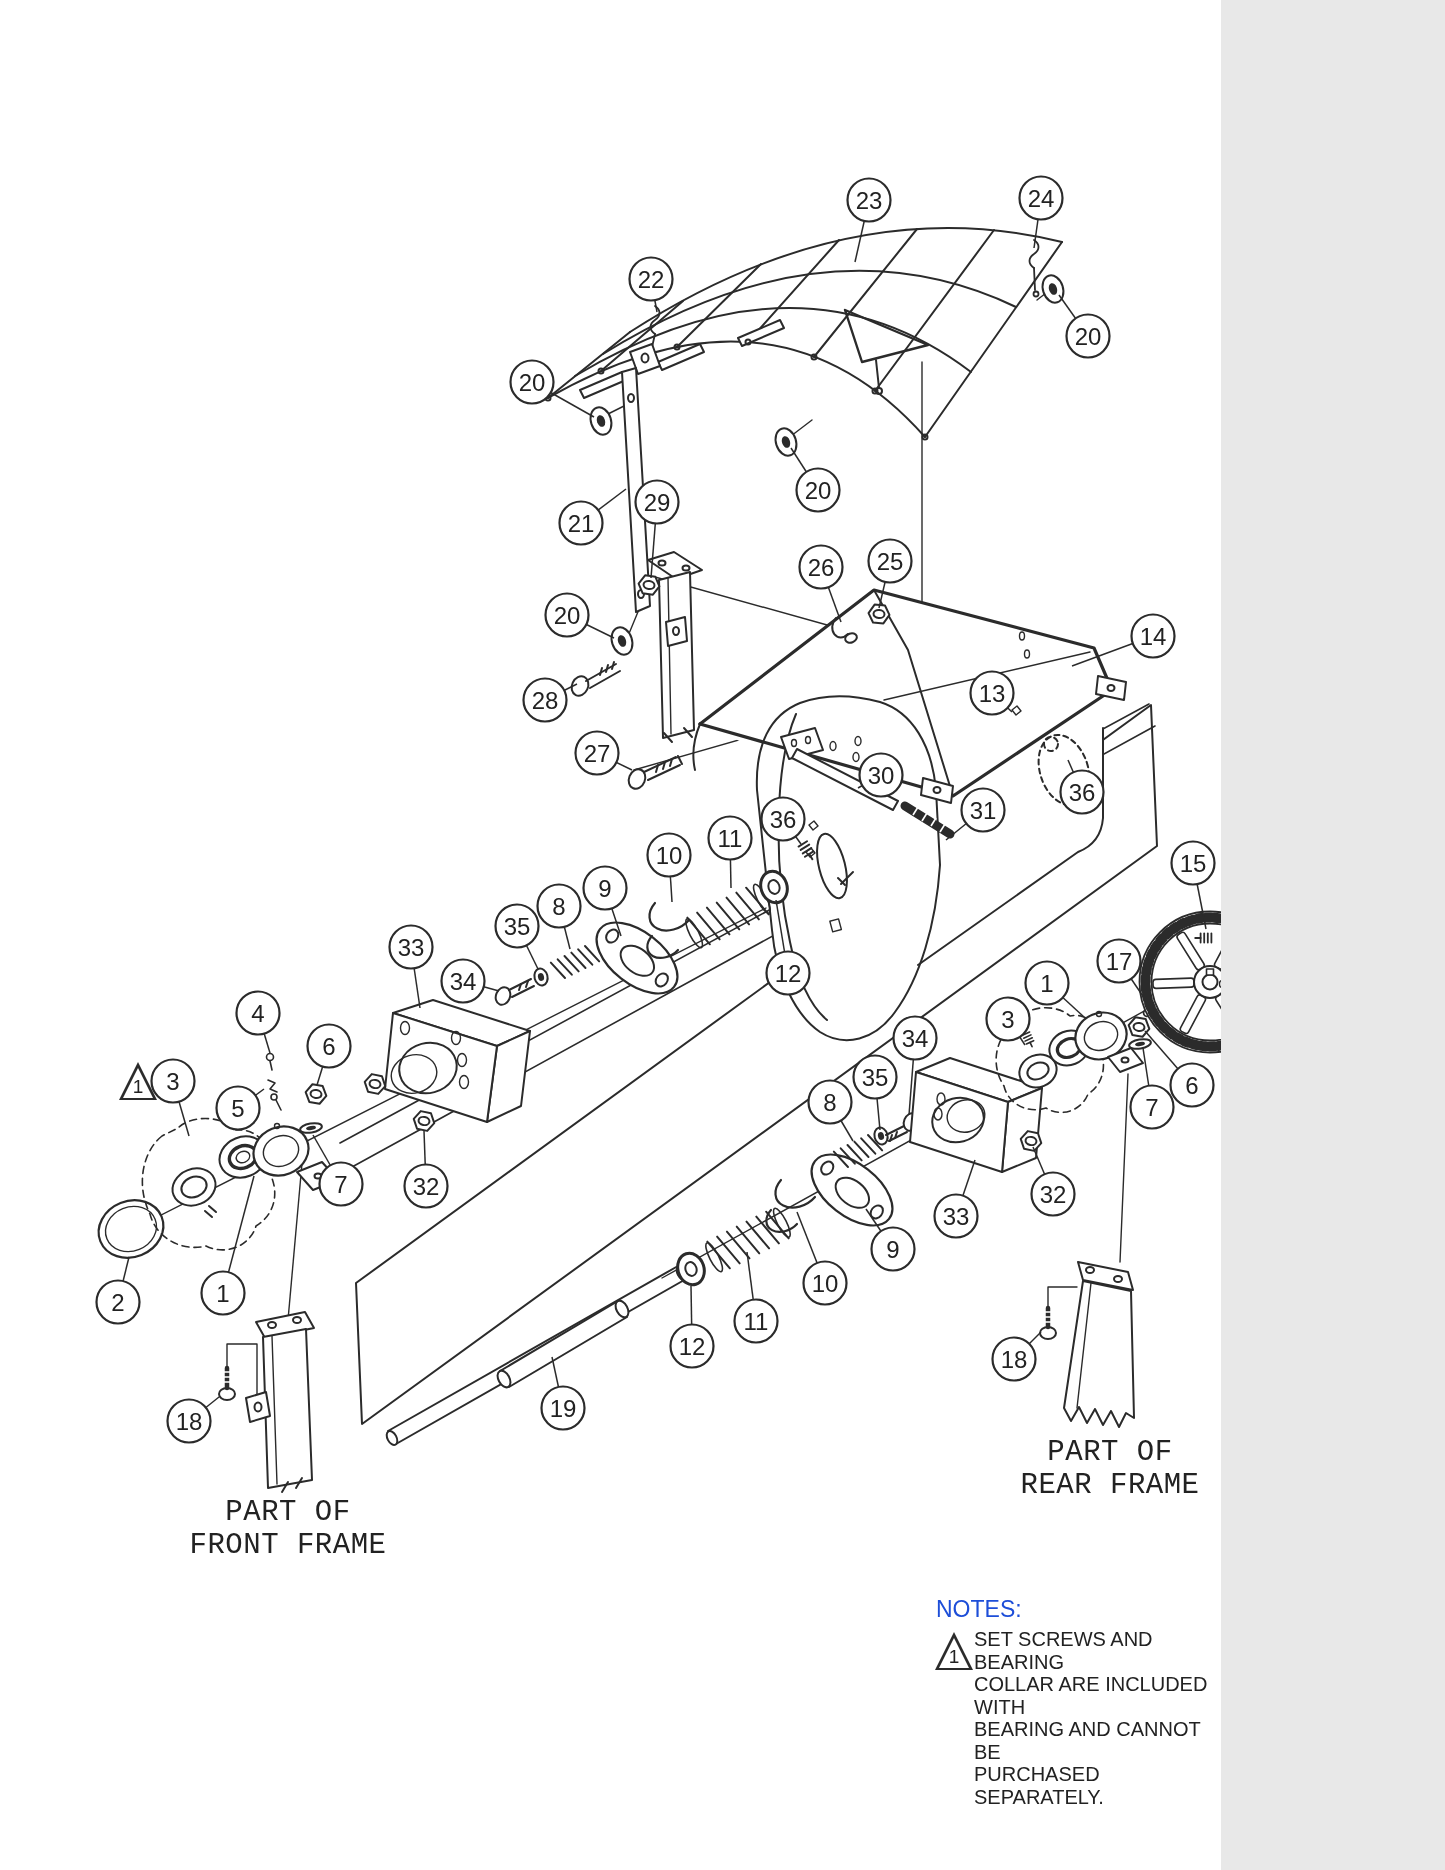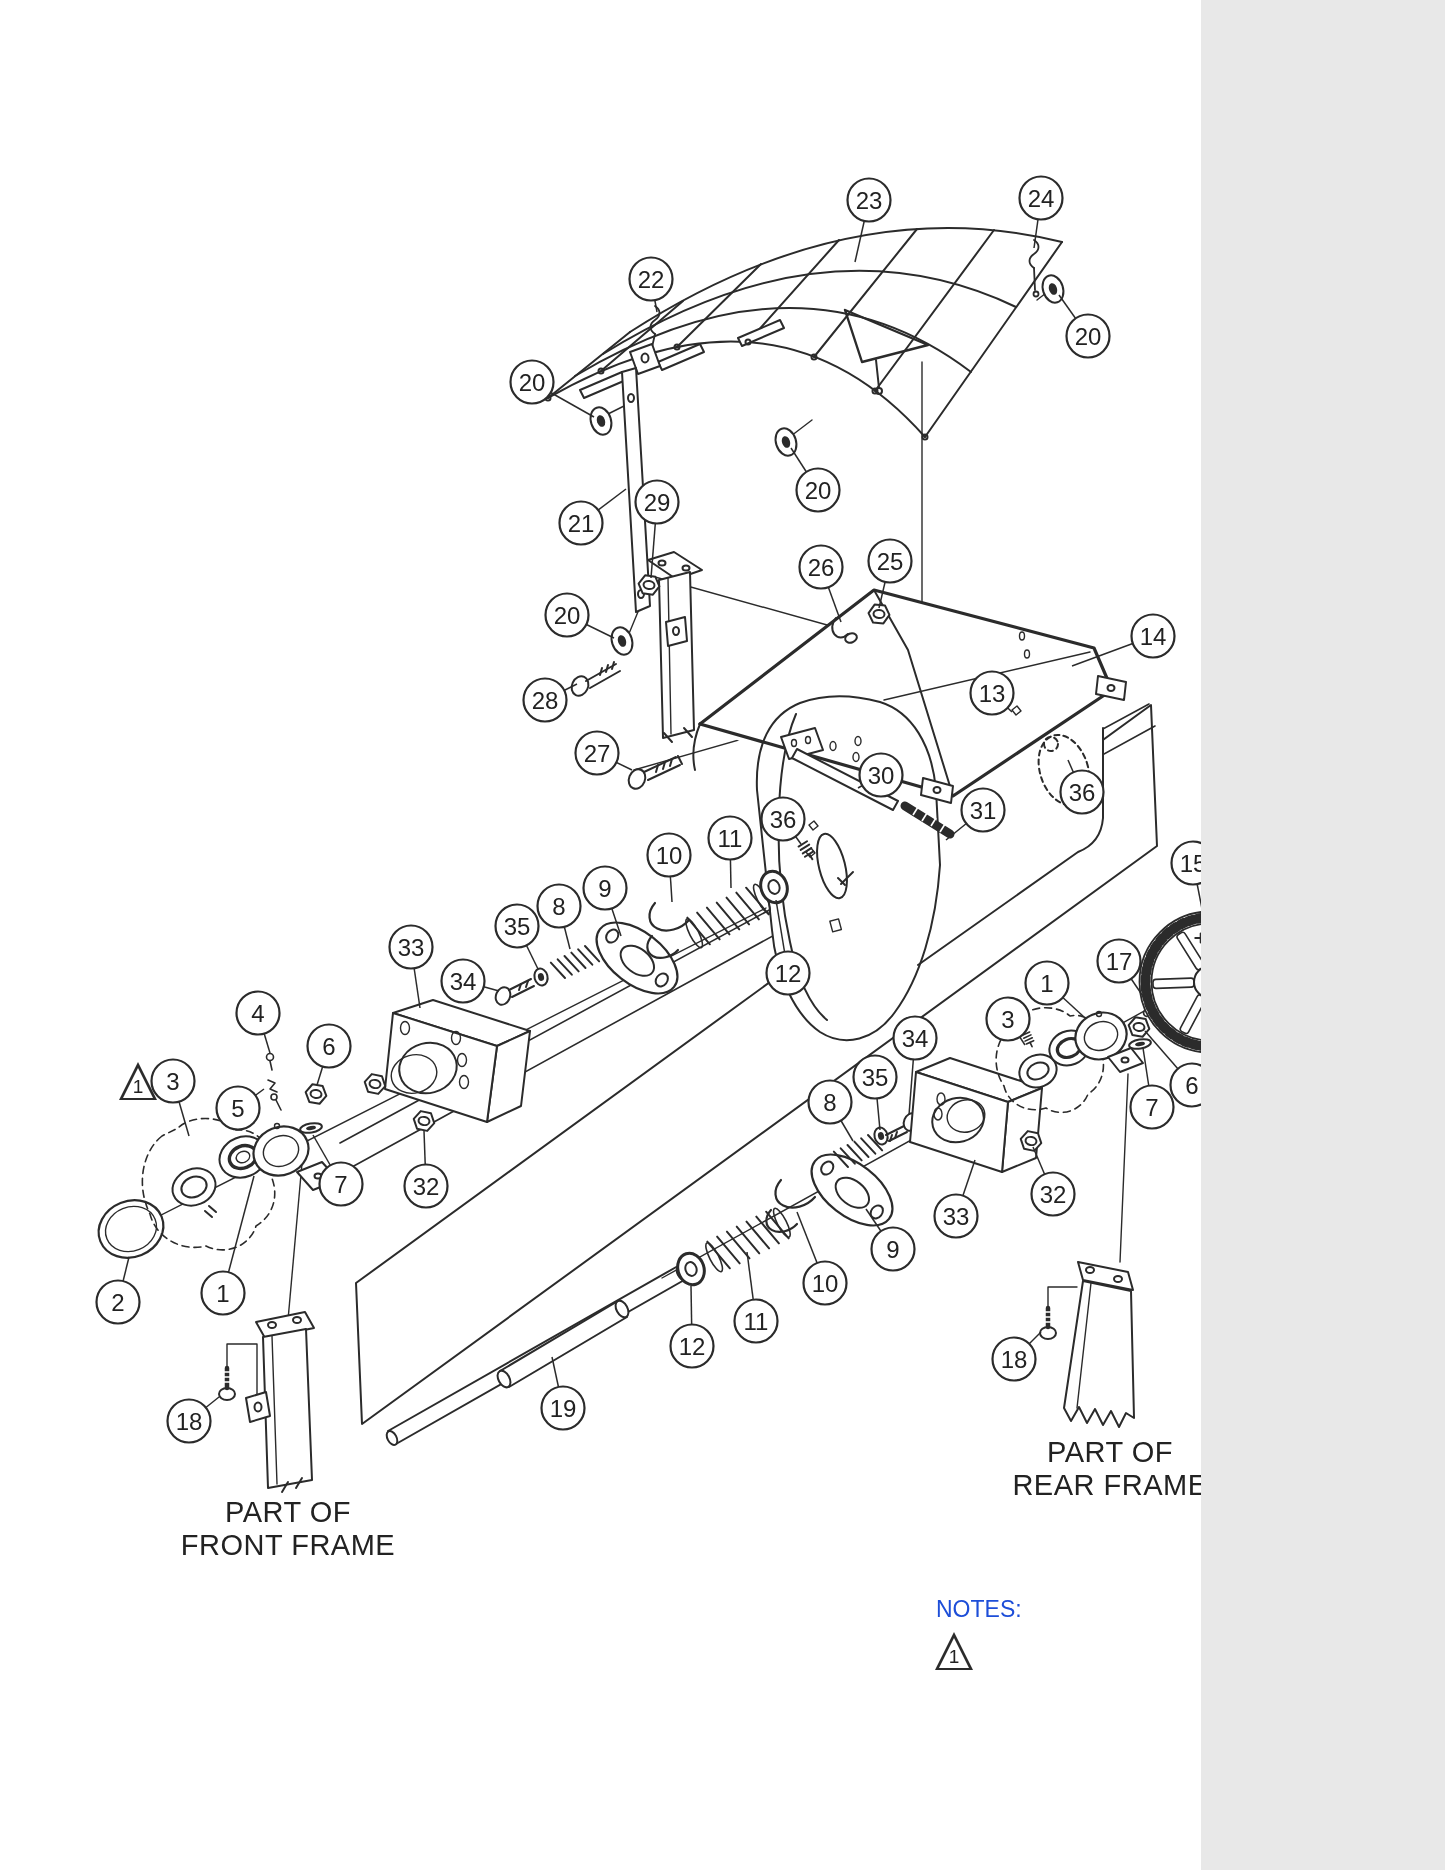--- a/index.html
+++ b/index.html
@@ -1,20 +1,20 @@
 <!DOCTYPE html>
 <html><head>
 <meta charset="utf-8">
 <style>
   html,body{margin:0;padding:0;background:#e8e8e8;}
   .canvas{position:relative;width:1201px;height:1870px;background:#ffffff;overflow:hidden;
-          font-family:"Liberation Sans", sans-serif;color:#2b2b2b;}
+          font-family:"Liberation Sans", sans-serif;color:#2b2b2b;padding-left:20px;}
   .canvas svg{position:absolute;left:0;top:0;}
   .lbl{position:absolute;white-space:pre-line;text-align:center;line-height:33px;
-       font-size:29px;letter-spacing:.5px;color:#222;}
+       font-size:29px;letter-spacing:.5px;color:#222;font-family:Liberation Mono, monospace;}
   .notes-title{position:absolute;left:936px;top:1596px;font-size:23px;color:#1d4ed8;}
   .note-text{position:absolute;left:974px;top:1628px;font-size:20px;line-height:22.5px;
              white-space:pre-line;color:#222;}
   .tri{position:absolute;width:0;height:0;}
   .tri .outer{position:absolute;left:0;top:0;width:0;height:0;
               border-left:19px solid transparent;border-right:19px solid transparent;
               border-bottom:38px solid #2b2b2b;}
   .tri .inner{position:absolute;left:-15px;top:6px;width:0;height:0;
               border-left:15px solid transparent;border-right:15px solid transparent;
               border-bottom:30px solid #ffffff;}
@@ -589,20 +589,24 @@
         <circle cx="1014" cy="1359" r="21.5" fill="#ffffff" stroke="#2b2b2b" stroke-width="2.2"></circle>
         <text x="1014" y="1367.5" text-anchor="middle" font-family="&quot;Liberation Sans&quot;, sans-serif" font-size="24" fill="#222">18</text>
       </g>
 </svg>
 
 <div class="lbl" style="left:138px;top:1496px;width:300px;">PART OF
 FRONT FRAME</div>
 <div class="lbl" style="left:960px;top:1436px;width:300px;">PART OF
 REAR FRAME</div>
 <div class="notes-title">NOTES:</div>
+<div class="note-text">SET SCREWS AND BEARING
+COLLAR ARE INCLUDED WITH
+BEARING AND CANNOT BE
+PURCHASED SEPARATELY.</div>
 <div id="tri-holder">
       <div class="tri" style="left: 138px; top: 1062px;">
         <div class="outer" style="left: -19px;"></div>
         <div class="inner"></div>
         <div class="num">1</div>
       </div>
       <div class="tri" style="left: 954px; top: 1632px;">
         <div class="outer" style="left: -19px;"></div>
         <div class="inner"></div>
         <div class="num">1</div>

